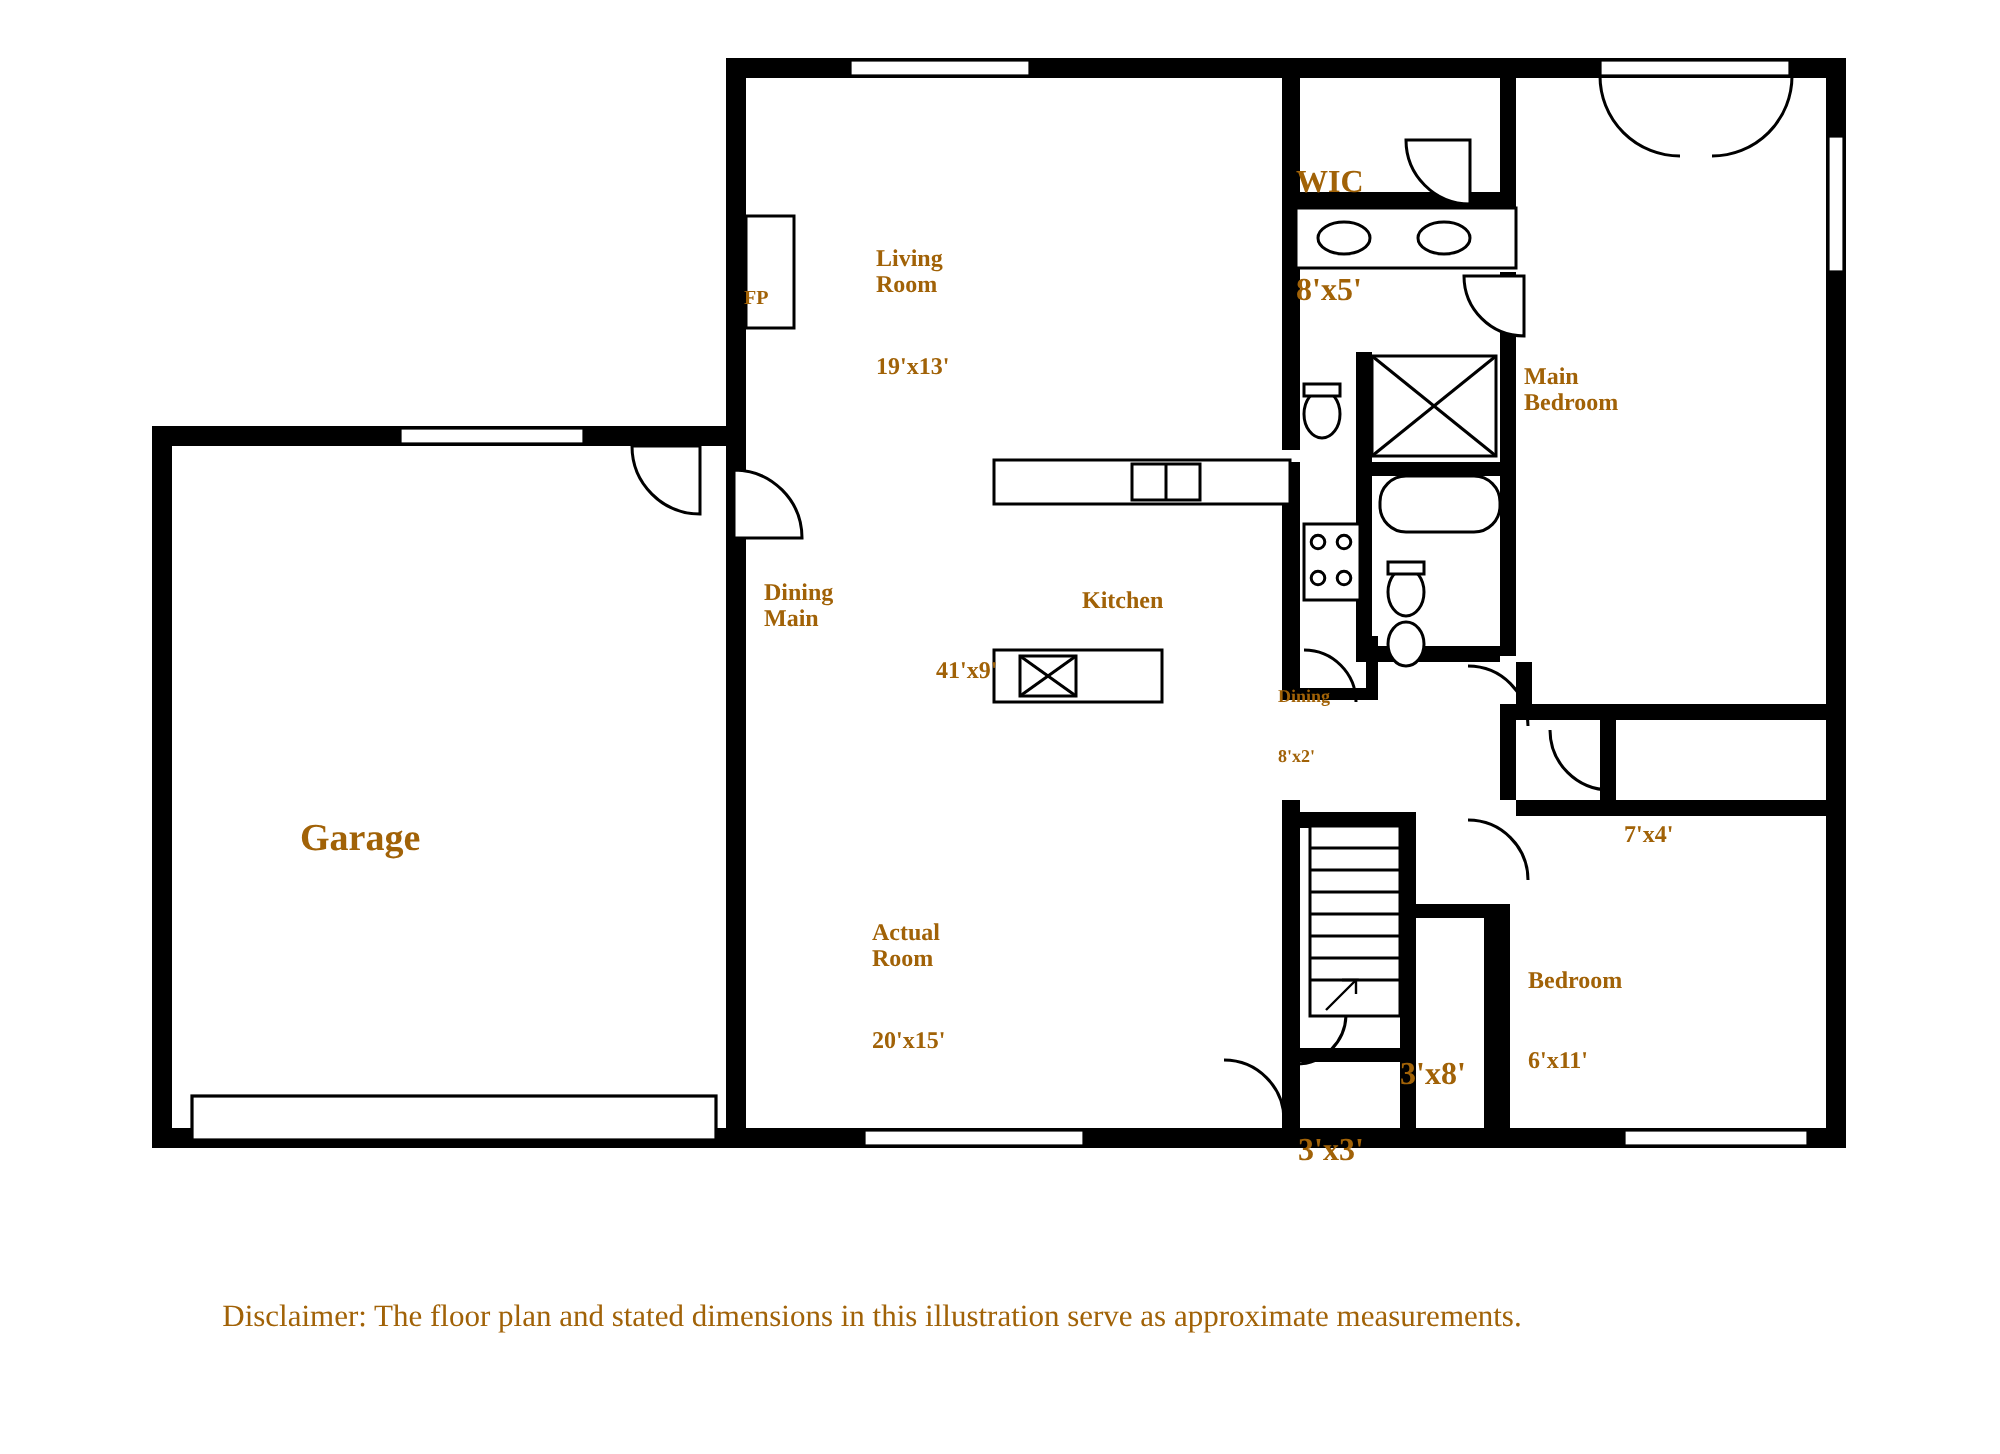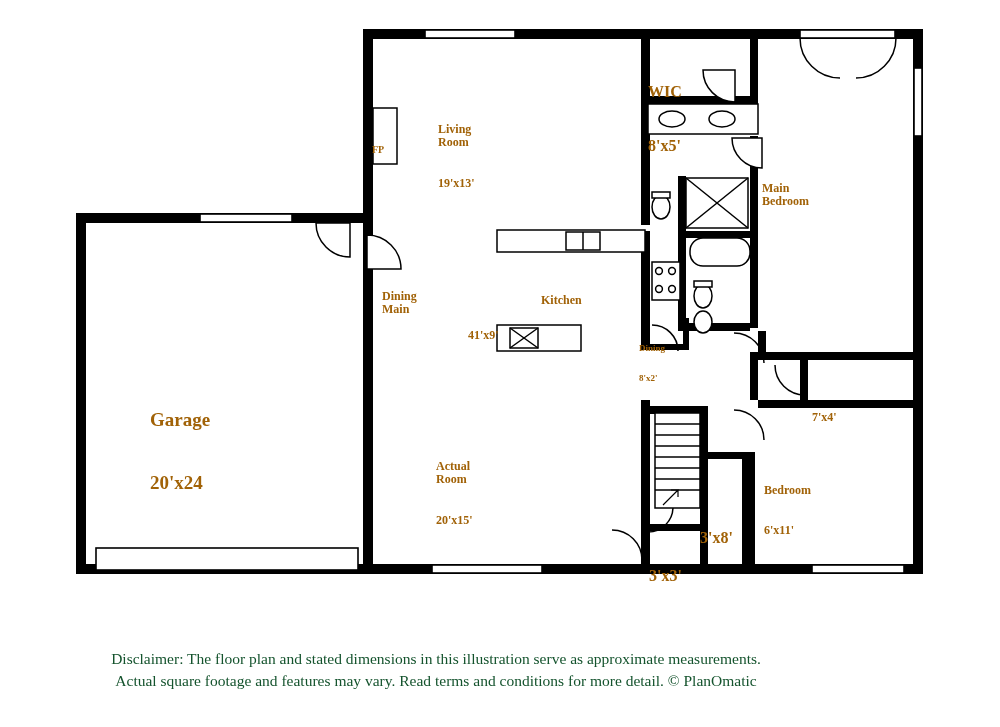--- a/index.html
+++ b/index.html
@@ -44,21 +44,21 @@
 
   #disclaimer {
     position: absolute;
     left: 0;
     top: 648px;
     width: 872px;
     text-align: center;
     font-family: "Liberation Serif", serif;
     font-size: 15.5px;
     line-height: 1.45;
-    color: #14532d;
+    color: #a16207;
   }
   #disclaimer .line { display: block; }
 </style>
 </head>
 <body>
 
 <svg id="floorplan" viewBox="0 0 1000 727" xmlns="http://www.w3.org/2000/svg">
 
   <g fill="#000000" stroke="none">
 
@@ -224,21 +224,20 @@
   <span class="lbl-name">Kitchen</span>
 </div>
 
 <div class="label sz-xxs" style="left:639px; top:323px; width:52px;">
   <span class="lbl-name">Dining</span>
   <span class="lbl-dim">8'x2'</span>
 </div>
 
 <div class="label sz-xl" style="left:150px; top:366px; width:152px;">
   <span class="lbl-name">Garage</span>
-  <span class="lbl-dim">20'x24</span>
 </div>
 
 <div class="label sz-lg" style="left:436px; top:433px; width:140px;">
   <span class="lbl-name">Actual
 Room</span>
   <span class="lbl-dim">20'x15'</span>
 </div>
 
 <div class="label sz-lg" style="left:764px; top:457px; width:144px;">
   <span class="lbl-name">Bedroom</span>
@@ -256,14 +255,13 @@
 <div class="label sz-sm" style="left:649px; top:531px; width:48px;">
   <span class="lbl-dim">3'x3'</span>
 </div>
 
 <div class="label sz-xs" style="left:372px; top:122px; width:26px;">
   <span class="lbl-name">FP</span>
 </div>
 
 <div id="disclaimer">
   <span class="line">Disclaimer: The floor plan and stated dimensions in this illustration serve as approximate measurements.</span>
-  <span class="line">Actual square footage and features may vary. Read terms and conditions for more detail. © PlanOmatic</span>
 </div>
 
 </body></html>

